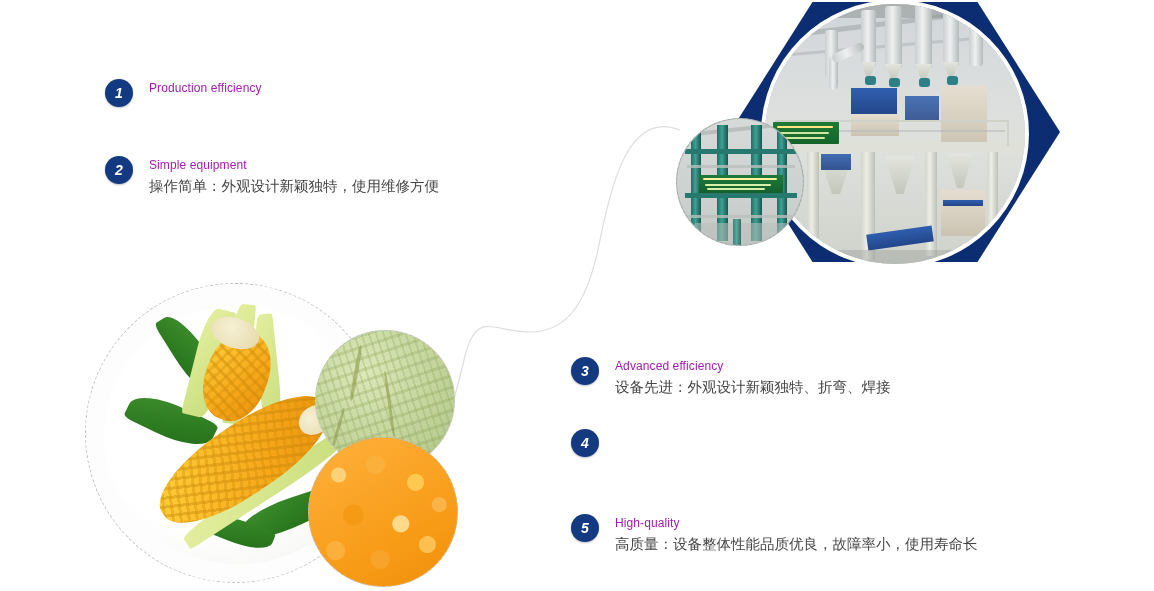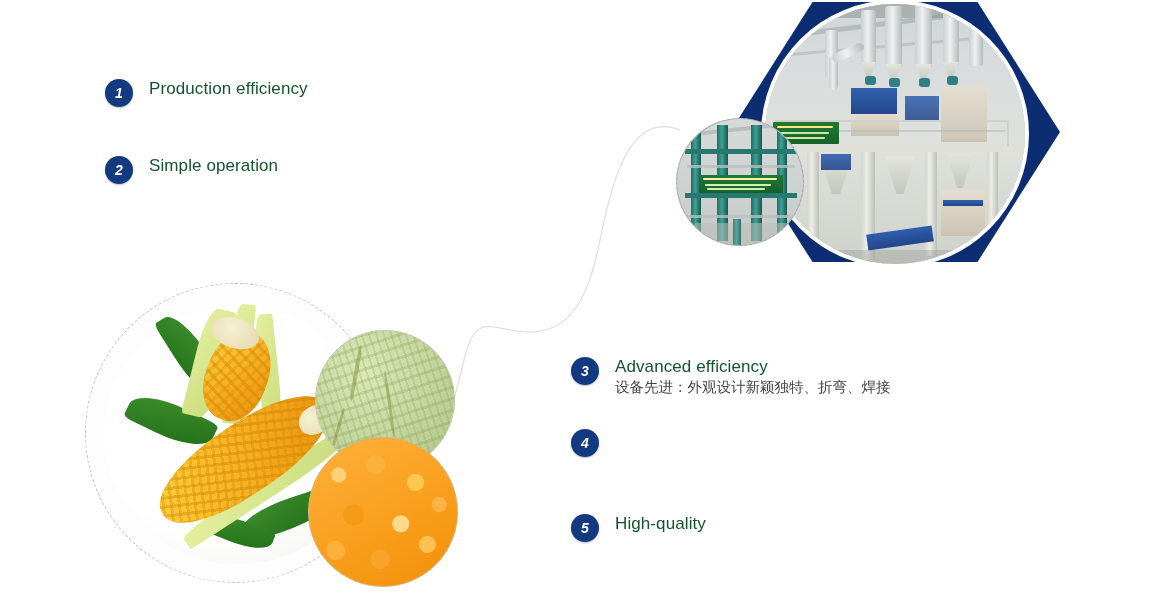--- a/index.html
+++ b/index.html
@@ -36,22 +36,22 @@
     line-height: 28px;
     text-align: center;
     flex: 0 0 auto;
     box-shadow: 0 1px 2px rgba(0,0,0,0.25);
   }
   .ftext {
     margin-left: 16px;
     padding-top: 0px;
   }
   .ftitle {
-    color: #14532d;
-    font-size: 17px;
+    color: #a21caf;
+    font-size: 12px;
     line-height: 19px;
     letter-spacing: 0.1px;
     white-space: nowrap;
   }
   .fdesc {
     color: #464646;
     font-size: 14.5px;
     line-height: 22px;
     white-space: nowrap;
     font-family: "DejaVu Sans", "Liberation Sans", sans-serif;
@@ -424,36 +424,38 @@
   <div class="feature" style="left:105px; top:79px;">
     <div class="badge">1</div>
     <div class="ftext">
       <div class="ftitle">Production efficiency</div>
     </div>
   </div>
 
   <div class="feature" style="left:105px; top:156px;">
     <div class="badge">2</div>
     <div class="ftext">
-      <div class="ftitle">Simple operation</div>
+      <div class="ftitle">Simple equipment</div>
+      <div class="fdesc">操作简单：外观设计新颖独特，使用维修方便</div>
     </div>
   </div>
 
   <div class="feature" style="left:571px; top:357px;">
     <div class="badge">3</div>
     <div class="ftext">
       <div class="ftitle">Advanced efficiency</div>
       <div class="fdesc">设备先进：外观设计新颖独特、折弯、焊接</div>
     </div>
   </div>
 
   <div class="feature" style="left:571px; top:429px;">
     <div class="badge">4</div>
   </div>
 
   <div class="feature" style="left:571px; top:514px;">
     <div class="badge">5</div>
     <div class="ftext">
       <div class="ftitle">High-quality</div>
+      <div class="fdesc">高质量：设备整体性能品质优良，故障率小，使用寿命长</div>
     </div>
   </div>
 
 </div>
 
 </body></html>

